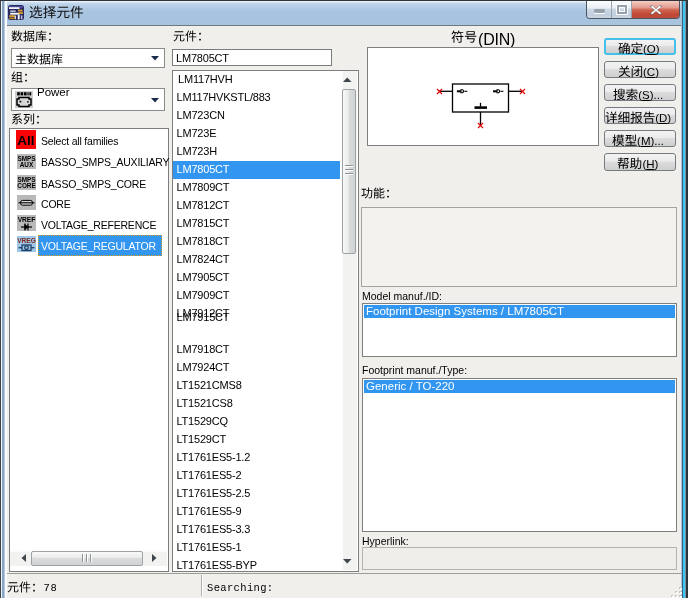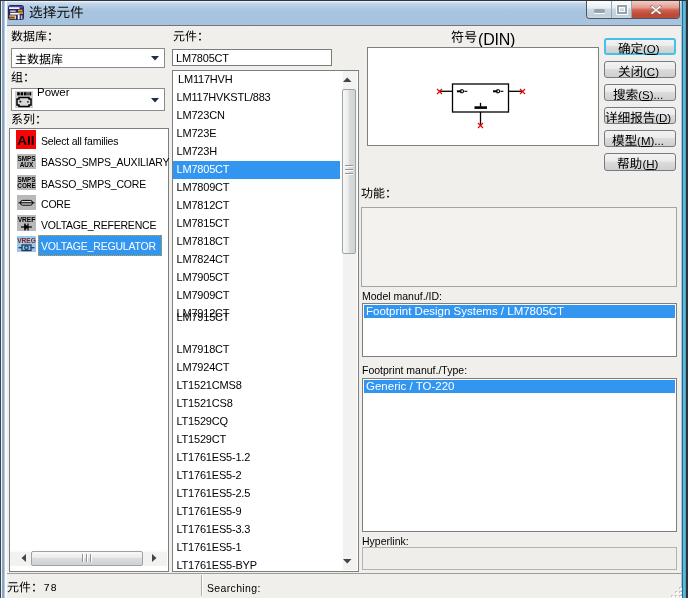--- a/index.html
+++ b/index.html
@@ -352,21 +352,21 @@
 <div class="abs" style="left:7px;top:573px;width:674px;height:1px;background:#9c9c98"></div>
 <svg style="position:absolute;left:7px;top:578.5px;overflow:visible" width="36" height="16">
     <g fill="#000" transform="translate(0,12.50)">
       <use href="#c2" transform="translate(0.0,0)"></use>
       <use href="#c3" transform="translate(12.0,0)"></use>
       <use href="#c29" transform="translate(24.0,0)"></use>
     </g>
   </svg>
 <div class="lat" style="left:43.5px;top:582px;font-family:'Liberation Mono',monospace;font-size:10.5px;letter-spacing:0.6px">78</div>
 <div class="abs" style="left:201px;top:575px;width:2px;height:21px;border-left:1px solid #b0aeaa;border-right:1px solid #fff"></div>
-<div class="lat" style="left:207px;top:581.5px;font-family:Liberation Sans, sans-serif;font-size:10.5px;letter-spacing:0.35px">Searching:</div>
+<div class="lat" style="left:207px;top:581.5px;font-family:Liberation Mono, monospace;font-size:10.5px;letter-spacing:0.35px">Searching:</div>
 <svg class="abs" style="left:671px;top:587px" width="12" height="11">
 <g fill="#c9c6c1">
       <rect x="8" y="0" width="2" height="2"></rect>
       <rect x="4" y="4" width="2" height="2"></rect>
       <rect x="8" y="4" width="2" height="2"></rect>
       <rect x="0" y="8" width="2" height="2"></rect>
       <rect x="4" y="8" width="2" height="2"></rect>
       <rect x="8" y="8" width="2" height="2"></rect>
     </g>
 <g fill="#fdfdfc">

